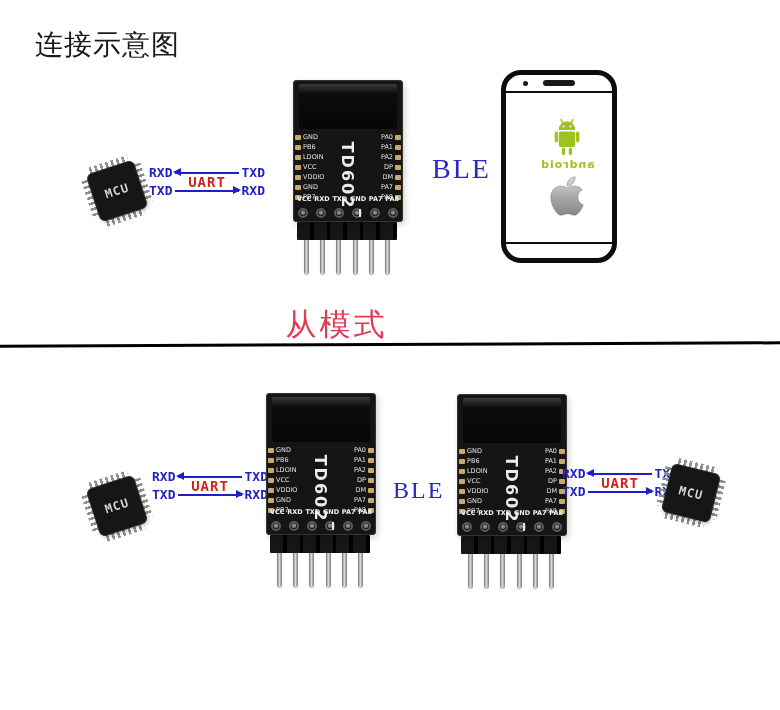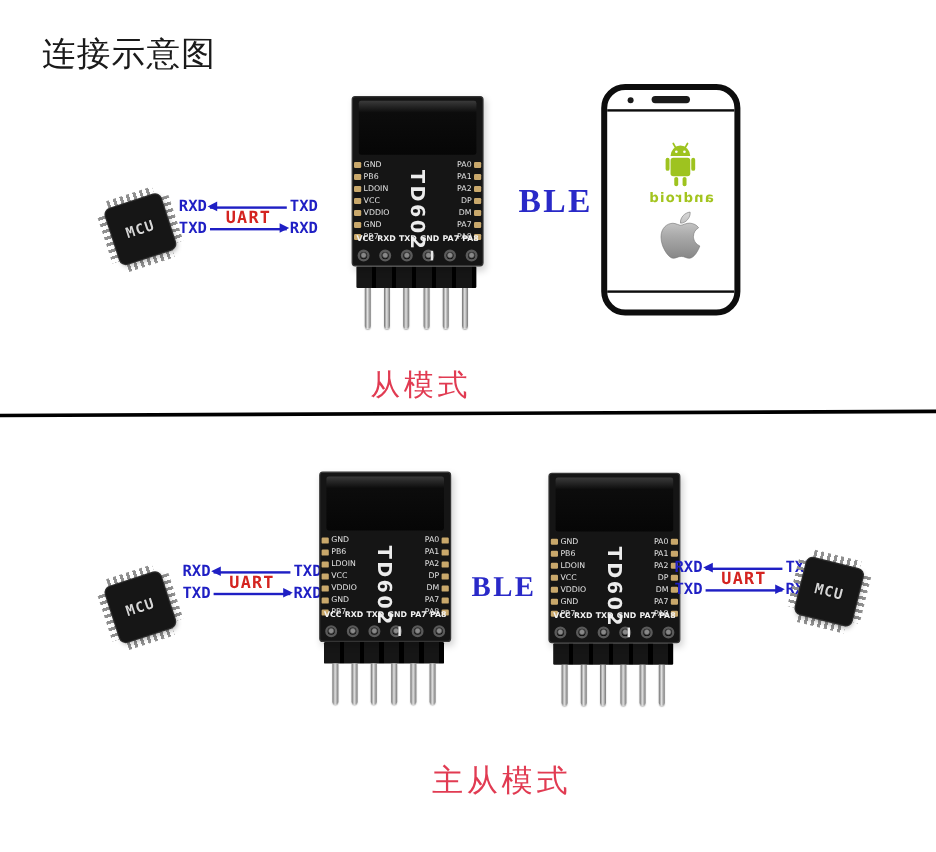--- a/index.html
+++ b/index.html
@@ -7,25 +7,25 @@
           font-family:"DejaVu Sans",sans-serif;}
 
   .page-title{position:absolute;left:35px;top:26px;font-family:"DejaVu Serif","Liberation Serif",serif;
               font-size:28px;color:#1a1a1a;letter-spacing:1px;margin:0;font-weight:normal;}
 
   .divider{position:absolute;left:-4px;top:343px;width:790px;height:0;border-top:3px solid #000;
            transform:rotate(-0.25deg);}
 
   .caption{position:absolute;font-family:"DejaVu Serif","Liberation Serif",serif;color:#e13b52;
            letter-spacing:3px;text-align:center;}
-  .caption.slave{left:278px;top:304px;width:145px;font-size:25px;}
+  .caption.slave{left:264px;top:304px;width:145px;font-size:31px;}
   .caption.master{left:338px;top:633px;width:160px;font-size:26px;}
 
   .ble{position:absolute;color:#2929c8;font-family:"Liberation Serif","DejaVu Serif",serif;
-       font-weight:bold;letter-spacing:2px;}
+       font-weight:normal;letter-spacing:2px;}
   .ble.b1{left:432px;top:153px;font-size:28px;}
   .ble.b2{left:393px;top:477px;font-size:24px;}
 
   
   .mcu-wrap{position:absolute;width:66px;height:66px;}
   .mcu-body{position:absolute;left:9px;top:9px;width:48px;height:48px;background:#161616;
             border-radius:5px;box-shadow:0 0 0 1px #2d2d2d,1px 2px 4px rgba(0,0,0,.35);
             display:flex;align-items:center;justify-content:center;}
   .mcu-label{color:#d6d6d6;font:bold 12px "DejaVu Sans Mono",monospace;letter-spacing:1px;
              text-shadow:0 0 1px #000;}
@@ -436,15 +436,14 @@
   <div class="mcu-wrap" style="left:658px;top:460px;transform:rotate(14deg);">
       <div class="pins-h top"></div>
       <div class="pins-h bot"></div>
       <div class="pins-v left"></div>
       <div class="pins-v right"></div>
       <div class="mcu-body">
         <span class="mcu-label">MCU</span>
       </div>
     </div>
 
-  <div class="caption master">主从模式</div>
 
 </div>
 
 </body></html>

